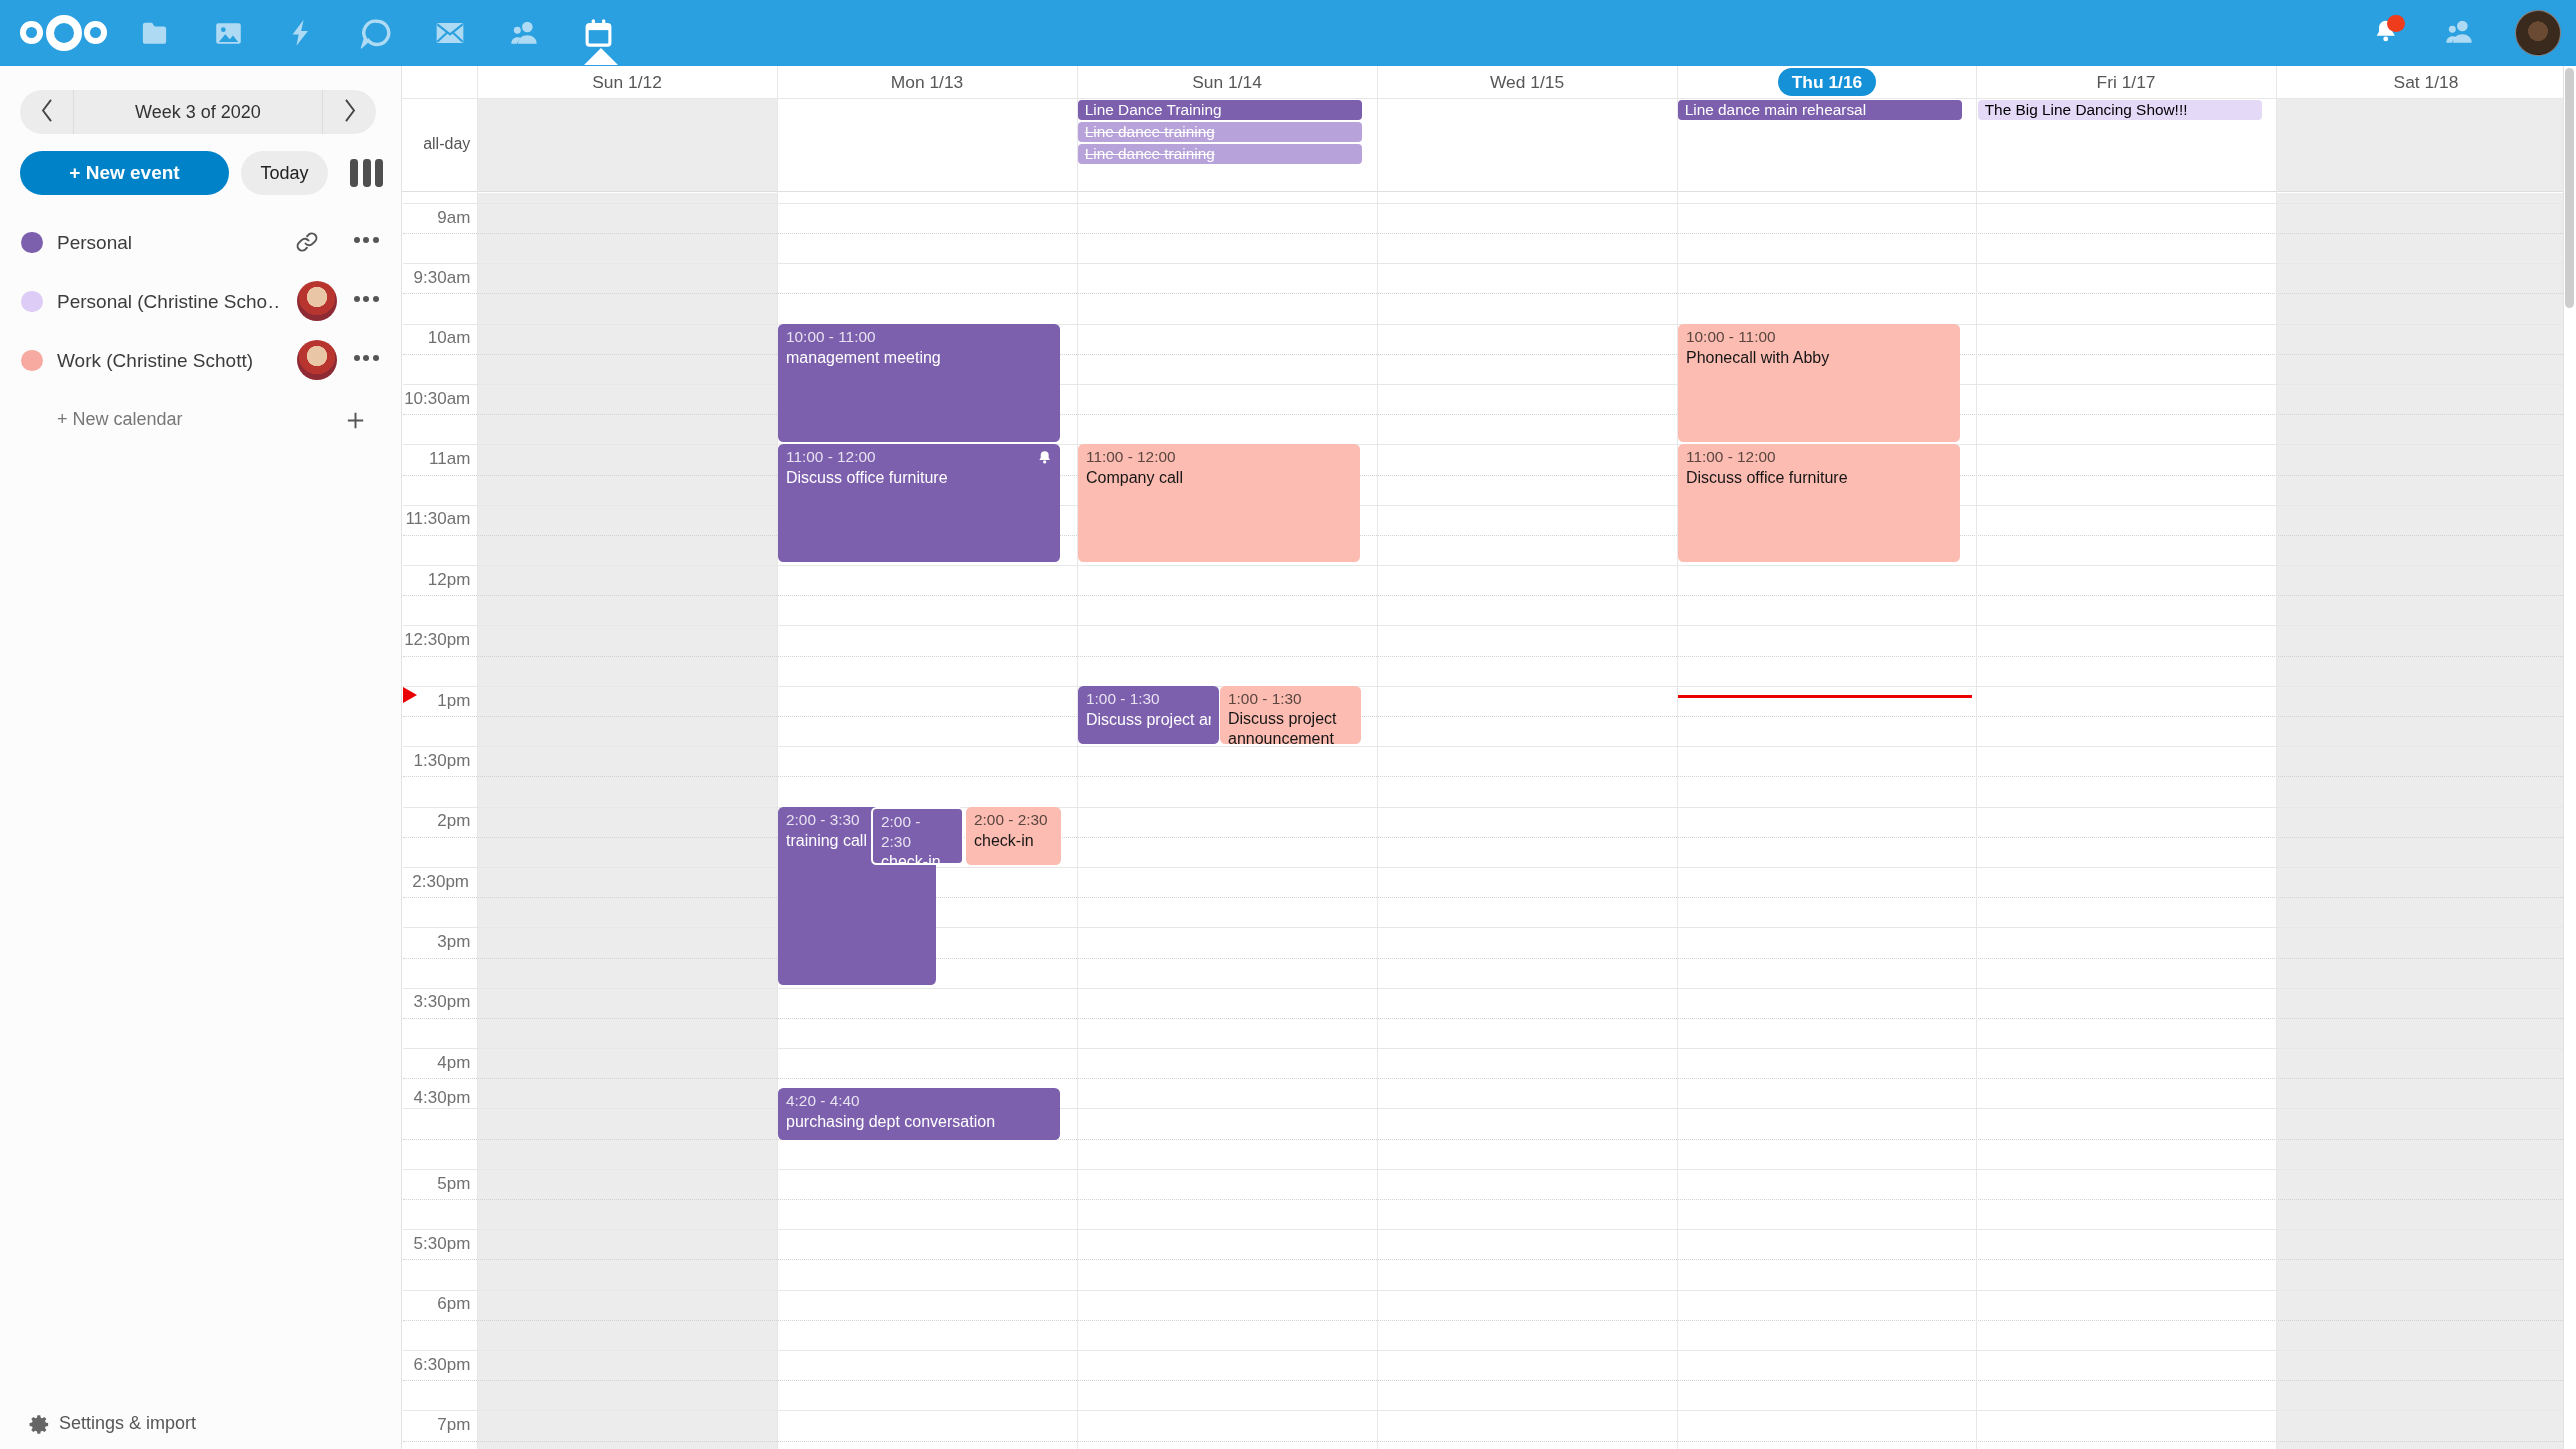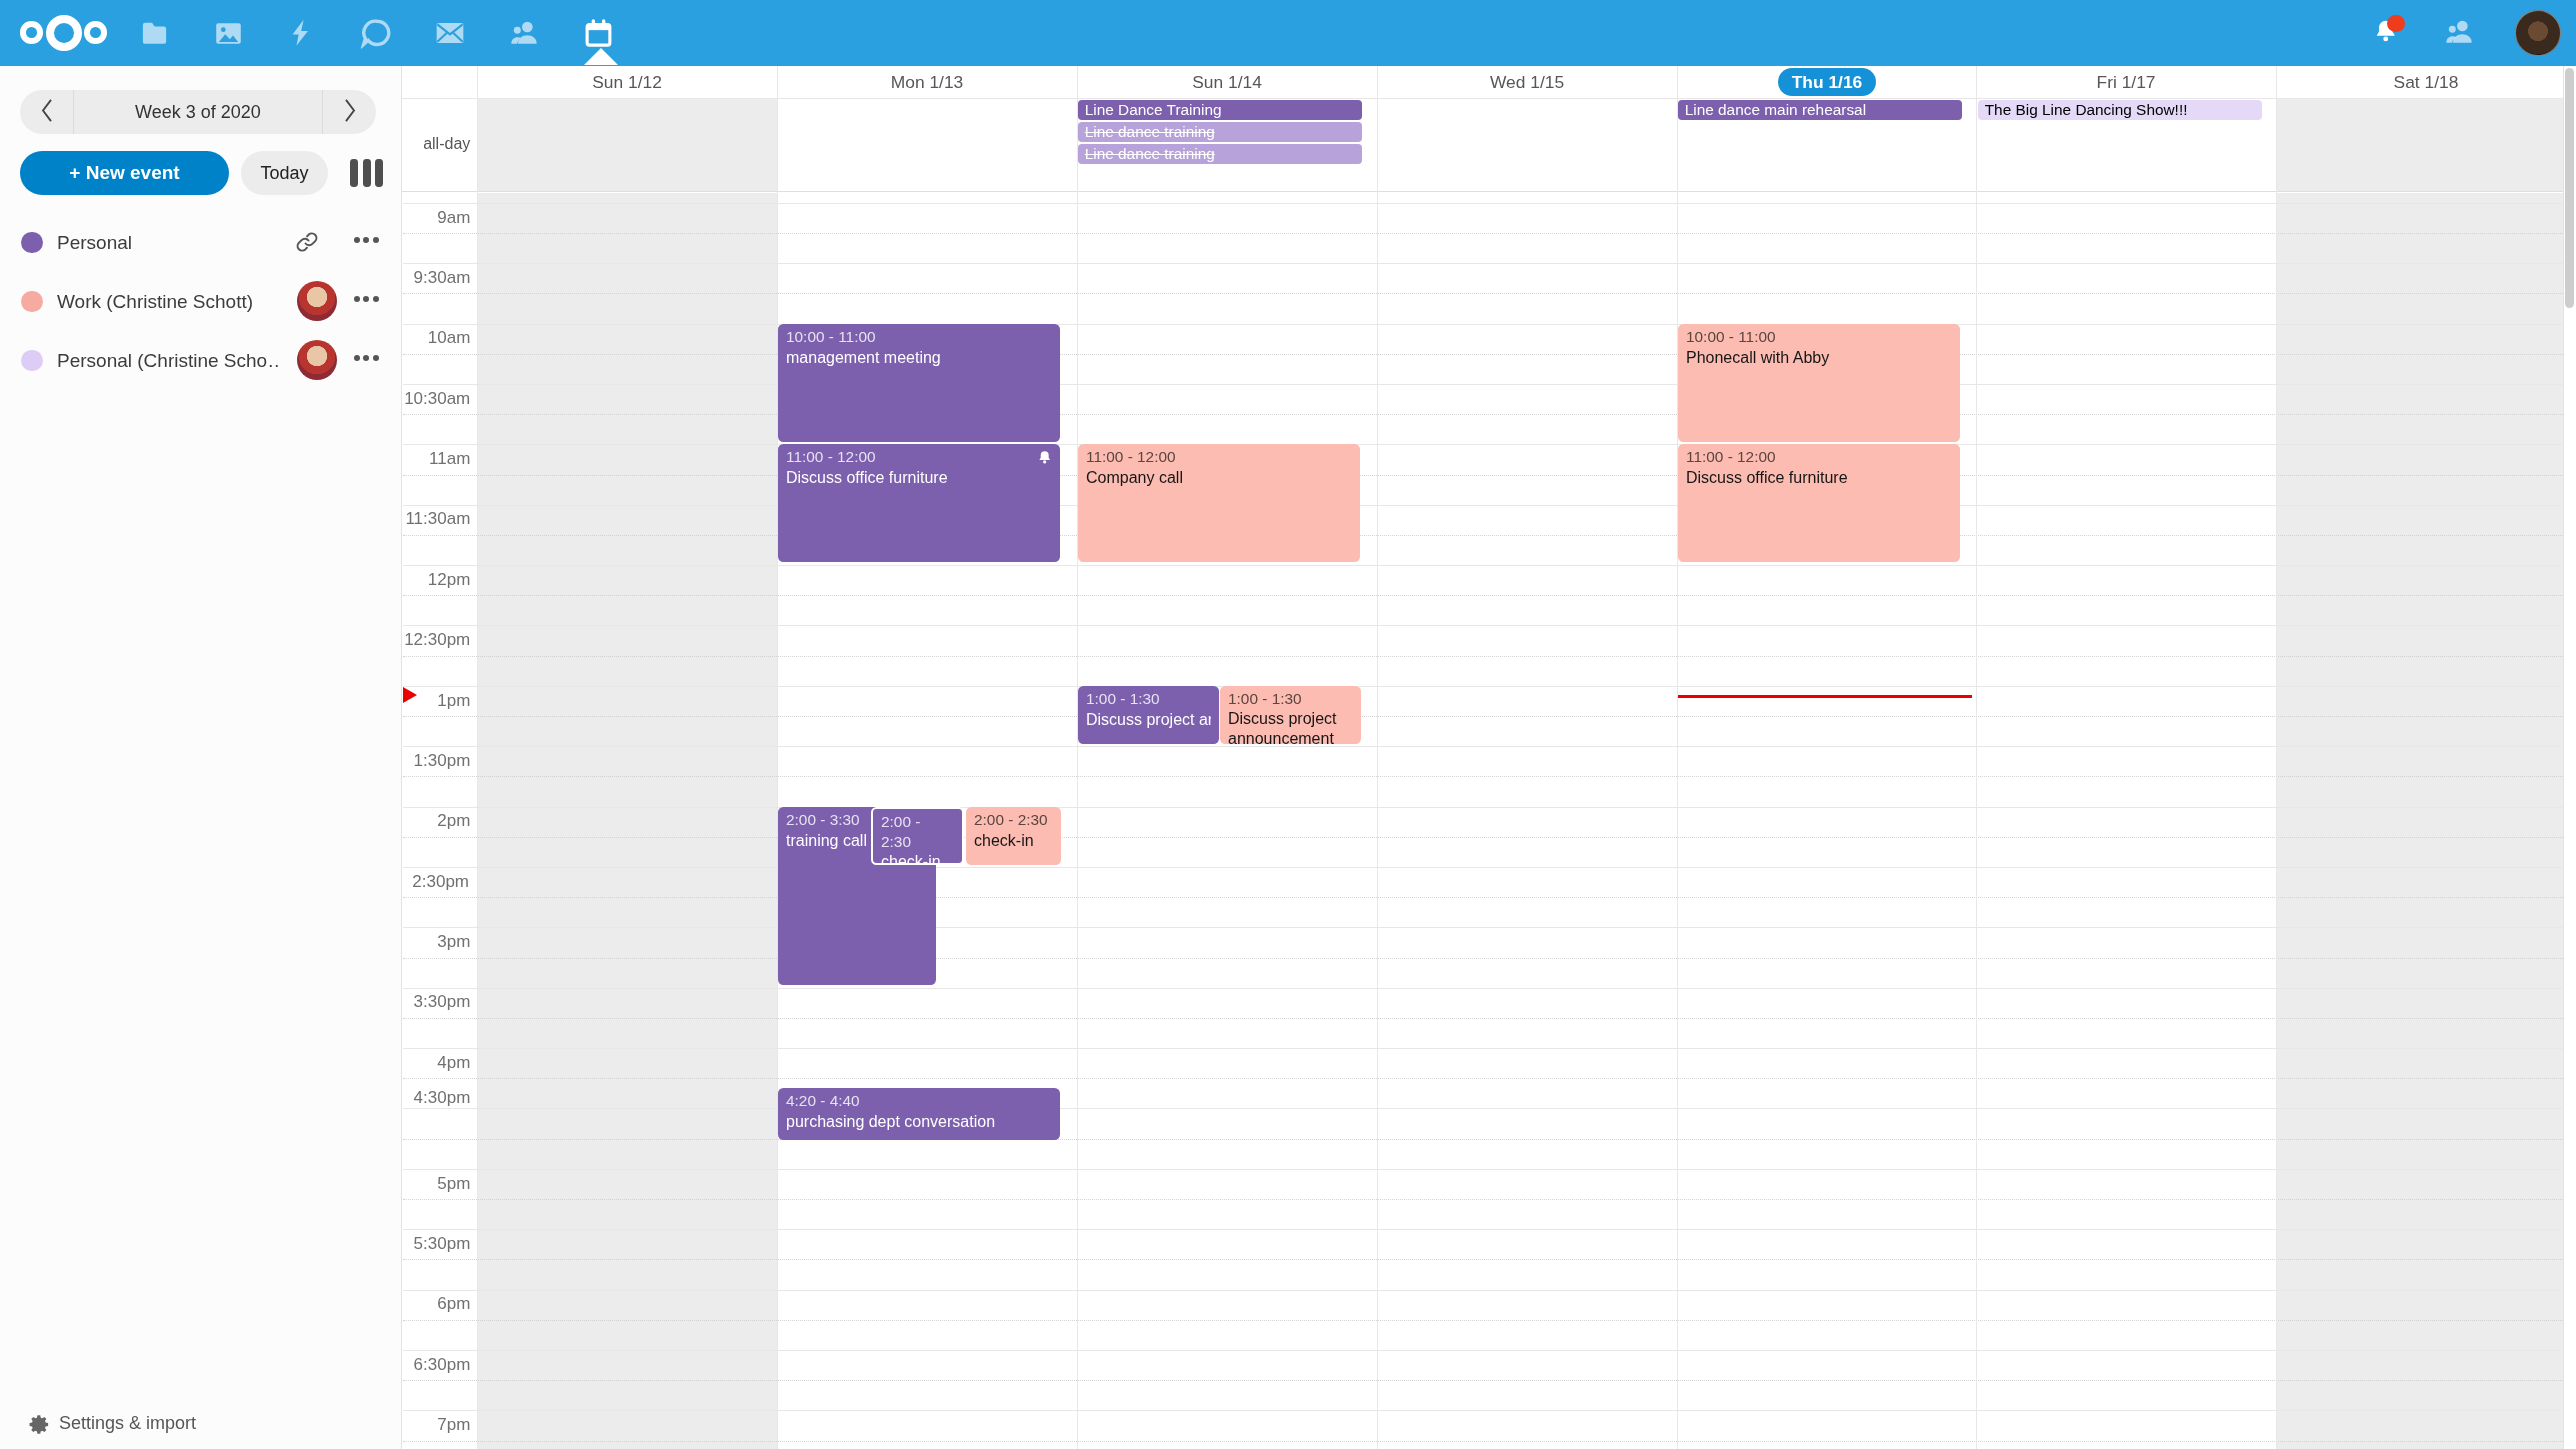--- a/index.html
+++ b/index.html
@@ -208,40 +208,48 @@
             <path d="M10.5 13.5a4.6 4.6 0 0 0 6.9.4l2.8-2.8a4.6 4.6 0 0 0-6.5-6.5L12.1 6.2"></path>
             <path d="M13.5 10.5a4.6 4.6 0 0 0-6.9-.4l-2.8 2.8a4.6 4.6 0 0 0 6.5 6.5l1.6-1.6"></path>
           </svg></div>
         <div class="cal-menu">
           <b></b>
           <b></b>
           <b></b>
         </div>
       </div>
       <div class="cal-row">
+        <div class="cal-dot" style="background: rgb(221, 204, 245);"></div>
+        <div class="cal-name">Personal (Christine Scho…</div>
+        <div class="cal-ava"></div>
+        <div class="cal-menu">
+          <b></b>
+          <b></b>
+          <b></b>
+        </div>
+      </div>
+      <div class="cal-row">
         <div class="cal-dot" style="background: rgb(247, 171, 160);"></div>
         <div class="cal-name">Work (Christine Schott)</div>
         <div class="cal-ava"></div>
         <div class="cal-menu">
           <b></b>
           <b></b>
           <b></b>
         </div>
       </div>
-      <div class="cal-row">
-        <div class="cal-dot" style="background: rgb(221, 204, 245);"></div>
-        <div class="cal-name">Personal (Christine Scho…</div>
-        <div class="cal-ava"></div>
-        <div class="cal-menu">
-          <b></b>
-          <b></b>
-          <b></b>
-        </div>
-      </div>
-    </div>
+    </div>
+  <div class="new-cal">
+    <span>+ New calendar</span>
+    <span class="plus" style="position:absolute;right:35px;top:10.7px;">
+      <svg width="23" height="23" viewBox="0 0 24 24">
+          <path d="M12 4v16M4 12h16" stroke="#555" stroke-width="2" fill="none"></path>
+        </svg>
+    </span>
+  </div>
   <div class="settings">
     <span class="g">
       <svg width="23" height="23" viewBox="0 0 24 24" fill="#666">
           <path d="M12 8.5A3.5 3.5 0 1 0 12 15.5 3.5 3.5 0 0 0 12 8.5zm9 5v-3l-2.6-.5a6.7 6.7 0 0 0-.7-1.6l1.5-2.2-2.1-2.1-2.2 1.5a6.7 6.7 0 0 0-1.6-.7L12.8 2.3h-3L9.3 4.9a6.7 6.7 0 0 0-1.6.7L5.5 4.1 3.4 6.2l1.5 2.2a6.7 6.7 0 0 0-.7 1.6L1.6 10.5v3l2.6.5a6.7 6.7 0 0 0 .7 1.6l-1.5 2.2 2.1 2.1 2.2-1.5a6.7 6.7 0 0 0 1.6.7l.5 2.6h3l.5-2.6a6.7 6.7 0 0 0 1.6-.7l2.2 1.5 2.1-2.1-1.5-2.2a6.7 6.7 0 0 0 .7-1.6z"></path>
         </svg>
     </span>
     <span class="txt">Settings &amp; import</span>
   </div>
 </div>
 

